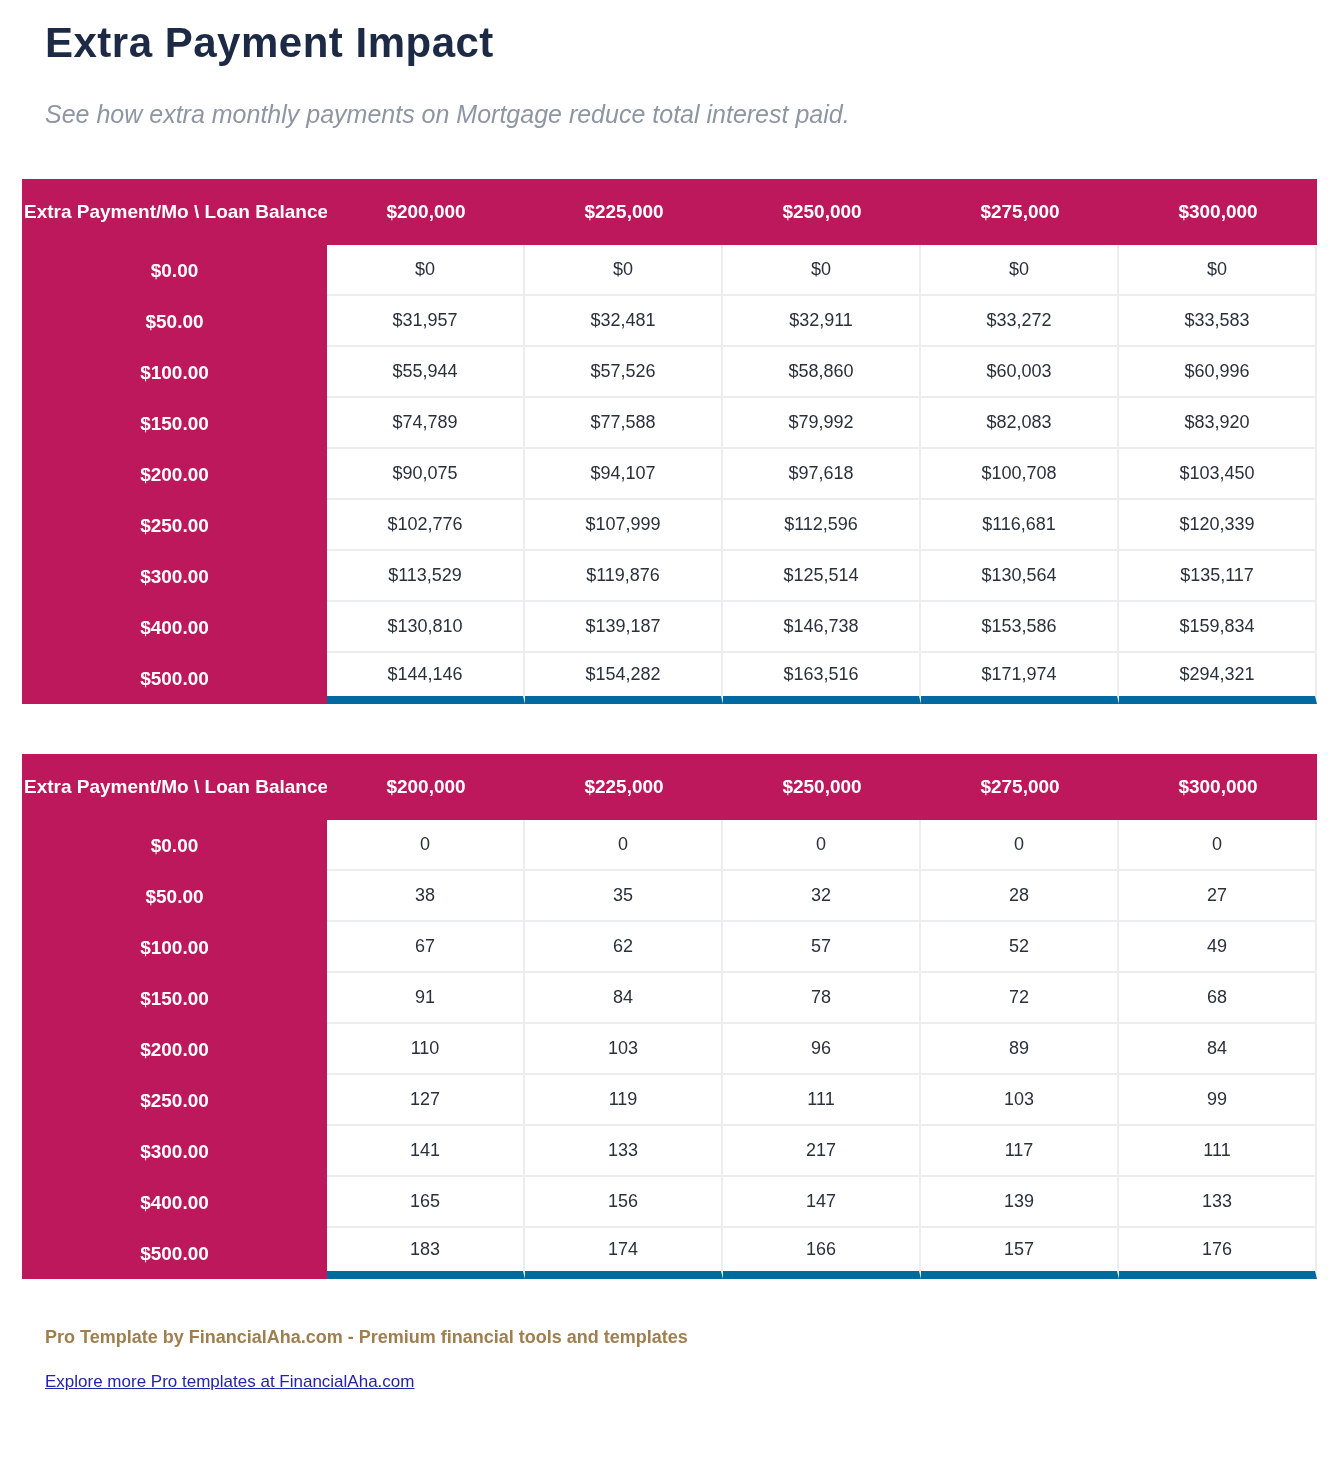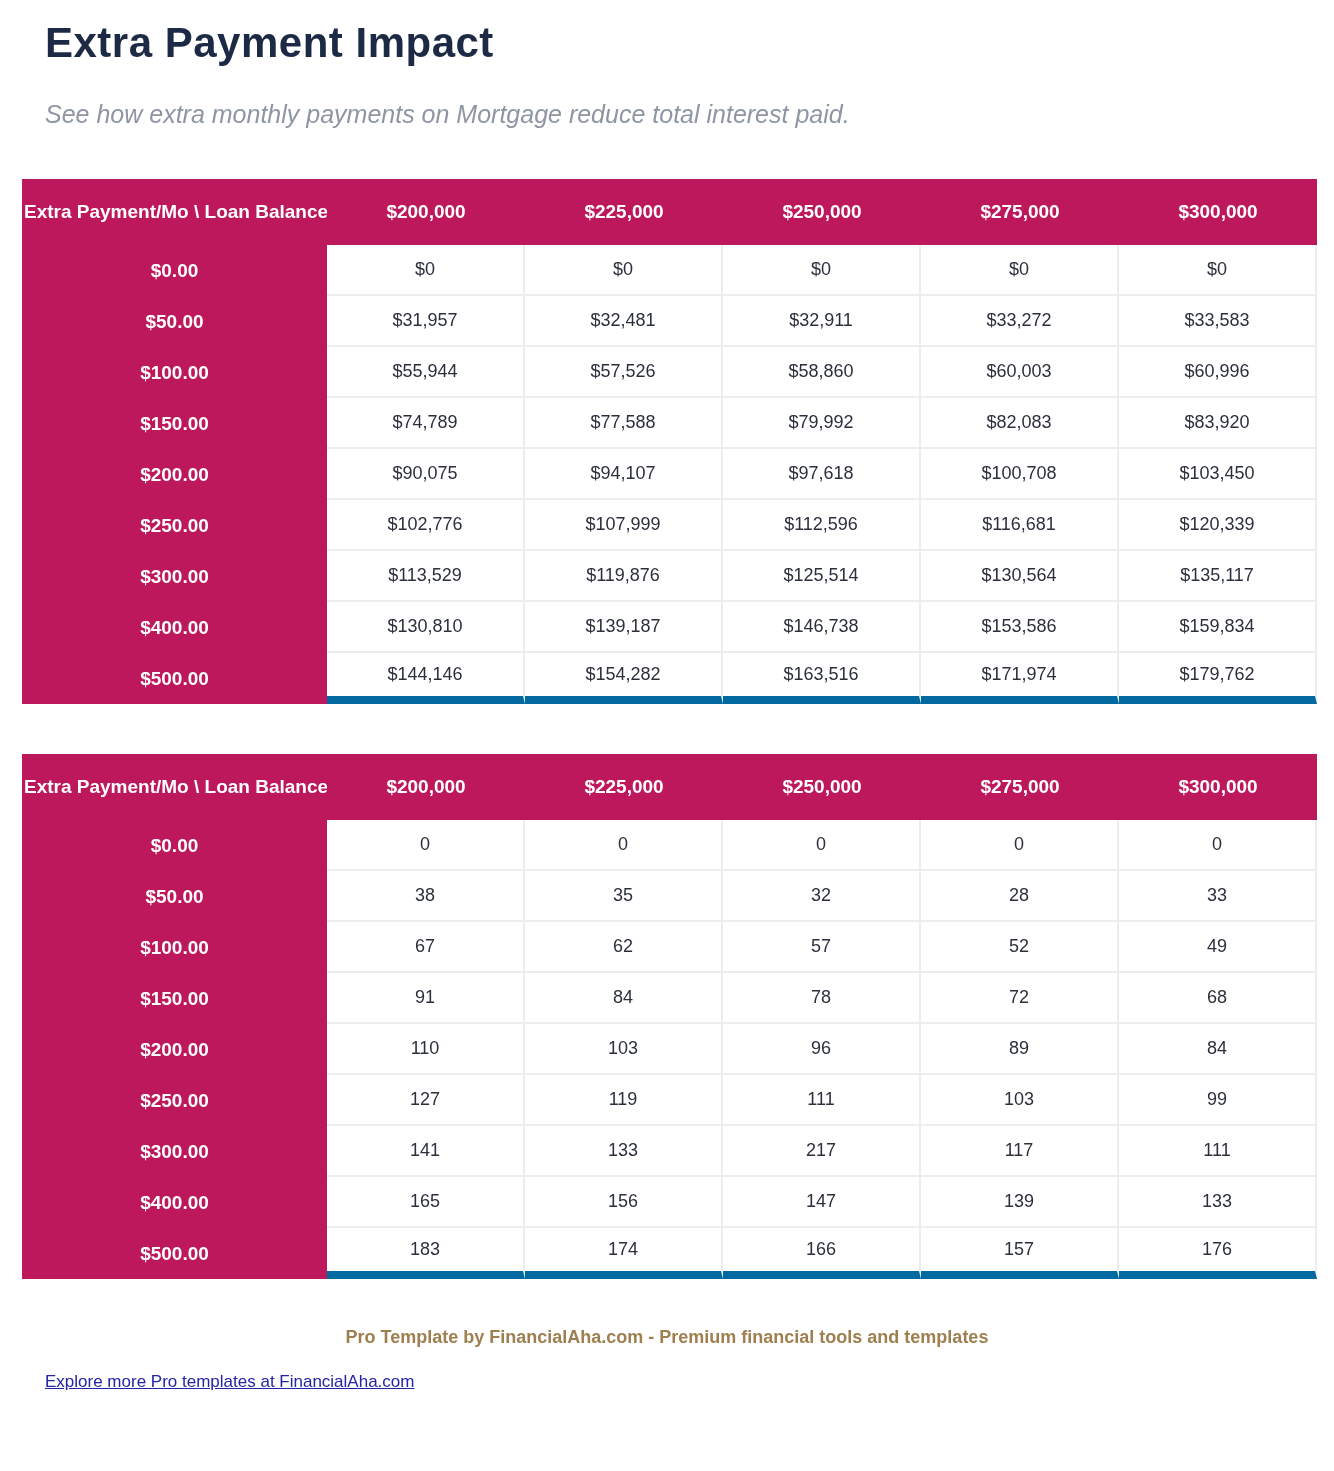--- a/index.html
+++ b/index.html
@@ -82,21 +82,20 @@
     padding: 0 4px;
   }
   tbody tr:last-child td { border-bottom: 8px solid #0369a1; }
 
   .footer { margin: 48px 45px 0 45px; }
   .footer p.credit {
     margin: 0;
     font-weight: bold;
     font-size: 18px;
     color: #9f7f4f;
-    text-align: center;
   }
   .footer a.footer-link {
     display: inline-block;
     margin-top: 24px;
     font-size: 17px;
     color: #2424a8;
     text-decoration: underline;
   }
 </style>
 </head>
@@ -191,21 +190,21 @@
             <td>$146,738</td>
             <td>$153,586</td>
             <td>$159,834</td>
           </tr>
           <tr>
             <th>$500.00</th>
             <td>$144,146</td>
             <td>$154,282</td>
             <td>$163,516</td>
             <td>$171,974</td>
-            <td>$179,762</td>
+            <td>$294,321</td>
           </tr>
         </tbody>
     </table>
   </section>
 
   <section class="tbl-section">
     <table class="grid">
       <colgroup>
         <col class="col-corner">
           <col class="col-data">
@@ -232,21 +231,21 @@
             <td>0</td>
             <td>0</td>
             <td>0</td>
           </tr>
           <tr>
             <th>$50.00</th>
             <td>38</td>
             <td>35</td>
             <td>32</td>
             <td>28</td>
-            <td>33</td>
+            <td>27</td>
           </tr>
           <tr>
             <th>$100.00</th>
             <td>67</td>
             <td>62</td>
             <td>57</td>
             <td>52</td>
             <td>49</td>
           </tr>
           <tr>

